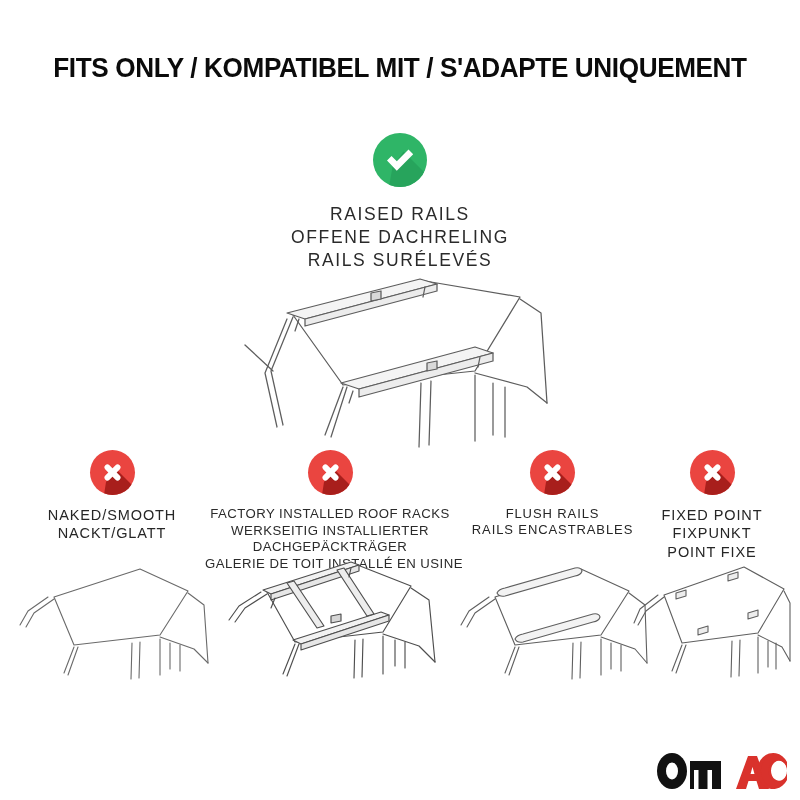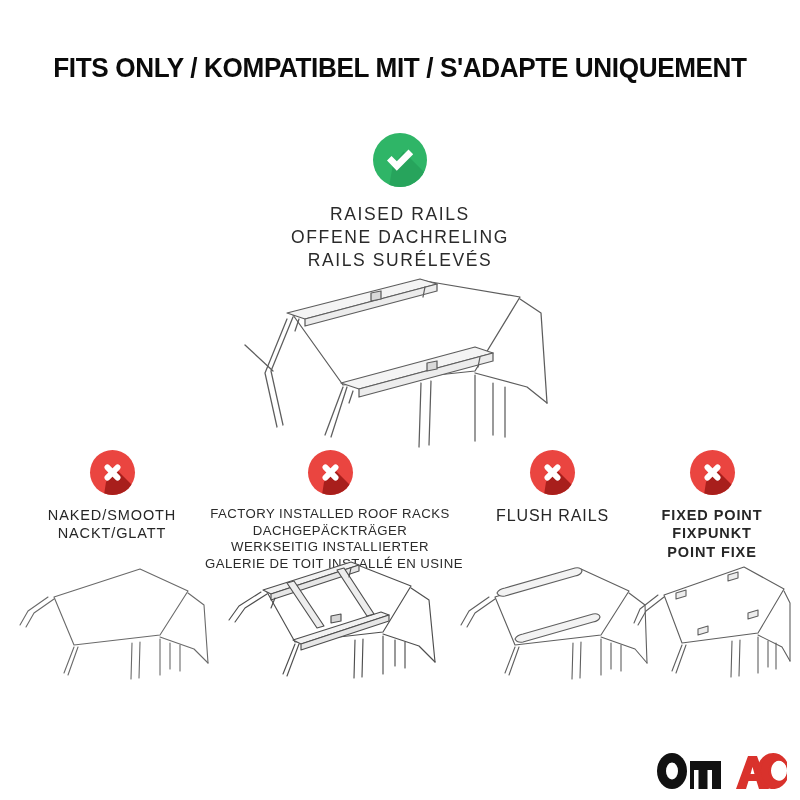--- a/index.html
+++ b/index.html
@@ -107,22 +107,22 @@
   .col-labels div { white-space: nowrap; }
 
   
   #col-0 { left: 12px;  width: 200px; }
   #col-1 { left: 205px; width: 250px; }
   #col-2 { left: 455px; width: 195px; }
   #col-3 { left: 632px; width: 160px; }
 
   #col-0 .col-labels { font-size: 14.5px; letter-spacing: 0.9px; font-weight: normal; }
   #col-1 .col-labels { font-size: 13.2px; letter-spacing: 0.45px; font-weight: normal; color:#2b2b2b; }
-  #col-2 .col-labels { font-size: 16px; letter-spacing: 0.9px; font-weight: normal; }
-  #col-3 .col-labels { font-size: 14.5px; letter-spacing: 0.9px; font-weight: bold; }
+  #col-2 .col-labels { font-size: 13px; letter-spacing: 0.9px; font-weight: normal; }
+  #col-3 .col-labels { font-size: 14.5px; letter-spacing: 0.9px; font-weight: normal; }
 
   .col-illu {
     position: absolute;
     left: 0;
     width: 100%;
   }
   #col-0 .col-illu { top: 103px; height: 130px; }
   #col-1 .col-illu { top: 100px; height: 135px; }
   #col-2 .col-illu { top: 103px; height: 130px; }
   #col-3 .col-illu { top: 103px; height: 130px; }
@@ -238,22 +238,22 @@
       </svg>
       <svg class="glyph" viewBox="0 0 45 45">
         <g fill="#ffffff">
           <rect x="12.4" y="19.6" width="20.2" height="5.8" rx="2.9" transform="rotate(45 22.5 22.5)"></rect>
           <rect x="12.4" y="19.6" width="20.2" height="5.8" rx="2.9" transform="rotate(-45 22.5 22.5)"></rect>
         </g>
       </svg>
     </div>
     <div class="col-labels">
       <div>FACTORY INSTALLED ROOF RACKS</div>
+      <div>WERKSEITIG INSTALLIERTER</div>
       <div>DACHGEPÄCKTRÄGER</div>
-      <div>WERKSEITIG INSTALLIERTER</div>
       <div>GALERIE DE TOIT INSTALLÉ EN USINE</div>
     </div>
     <svg class="col-illu" viewBox="0 0 250 135">
       <g fill="none" stroke="#4e4e4e" stroke-width="1.15" stroke-linejoin="round" stroke-linecap="round">
         <path d="M62 42 L150 14 L206 36 L178 82 L90 92 Z" fill="#ffffff"></path>
         <path d="M62 44 L40 58 L30 72"></path>
         <path d="M56 42 L34 56 L24 70"></path>
         <path d="M90 94 L78 124"></path>
         <path d="M94 94 L82 126"></path>
         <path d="M178 84 L214 96 L230 112"></path>
@@ -286,20 +286,21 @@
       </svg>
       <svg class="glyph" viewBox="0 0 45 45">
         <g fill="#ffffff">
           <rect x="12.4" y="19.6" width="20.2" height="5.8" rx="2.9" transform="rotate(45 22.5 22.5)"></rect>
           <rect x="12.4" y="19.6" width="20.2" height="5.8" rx="2.9" transform="rotate(-45 22.5 22.5)"></rect>
         </g>
       </svg>
     </div>
     <div class="col-labels">
       <div>FLUSH RAILS</div>
+      <div>RAILS ENCASTRABLES</div>
     </div>
     <svg class="col-illu" viewBox="0 0 195 130">
       <g fill="none" stroke="#5f5f5f" stroke-width="1.1" stroke-linejoin="round" stroke-linecap="round">
         <path d="M40 44 L126 16 L174 38 L146 82 L60 92 Z" fill="#ffffff"></path>
         <path d="M40 46 L20 60 L12 74"></path>
         <path d="M34 44 L14 58 L6 72"></path>
         <path d="M60 94 L50 120"></path>
         <path d="M64 94 L54 122"></path>
         <path d="M146 84 L180 96 L192 110"></path>
         <path d="M174 40 L190 52 L192 110"></path>

